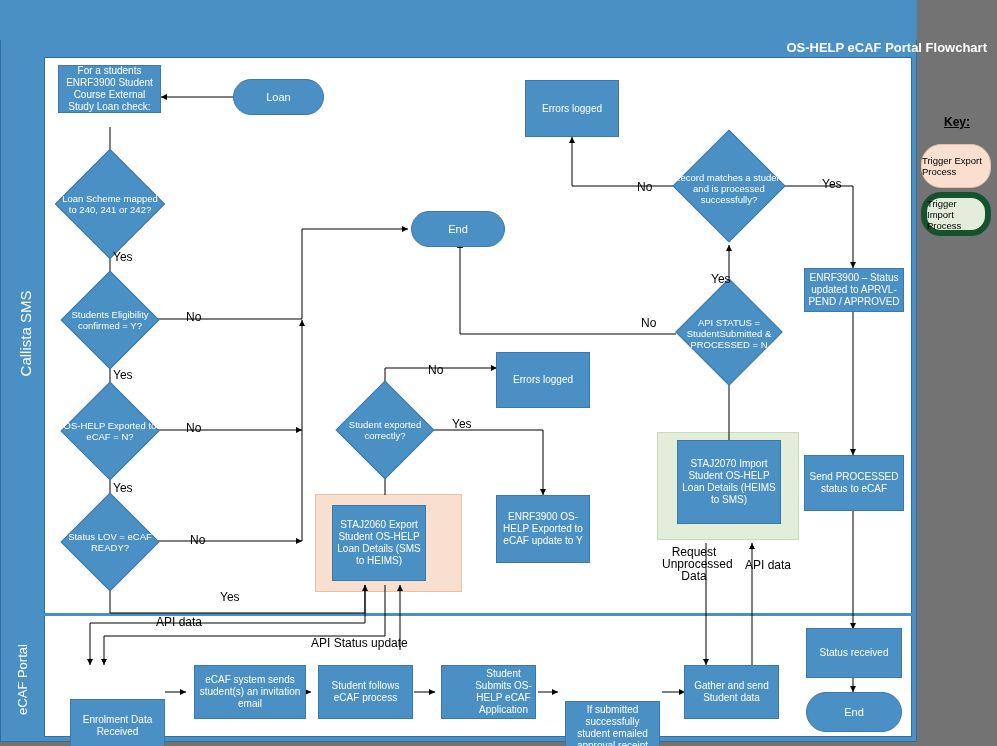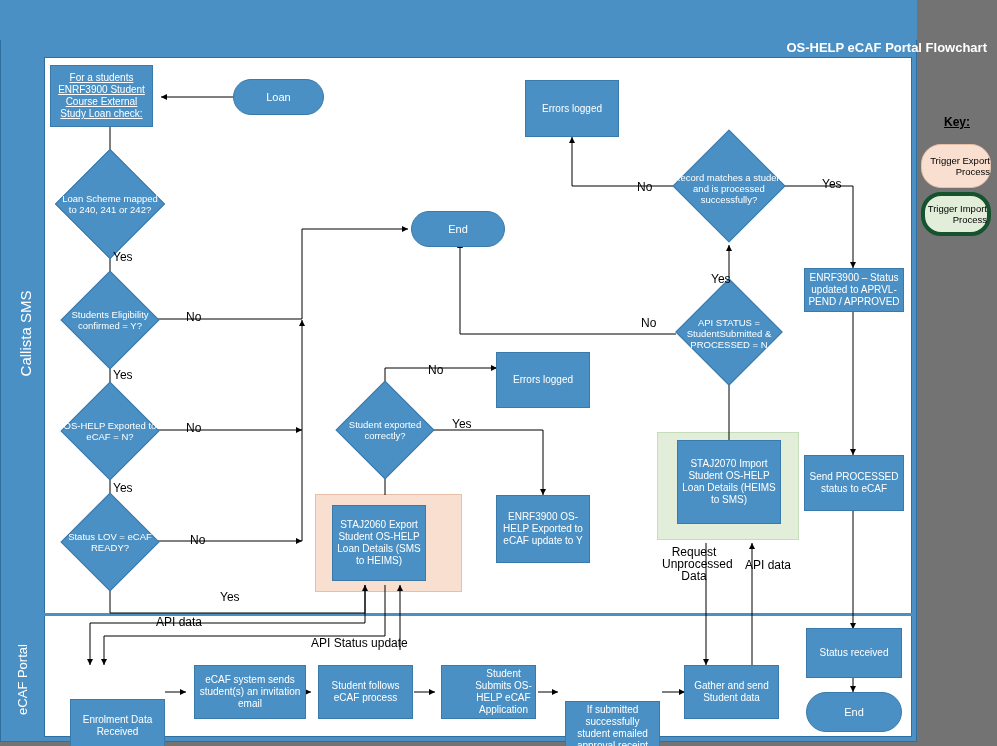--- a/index.html
+++ b/index.html
@@ -156,28 +156,28 @@
   }
   .key-box {
     position: absolute;
     left: 921px;
     width: 70px;
     height: 44px;
     box-sizing: border-box;
     display: flex;
     align-items: center;
     justify-content: center;
-    text-align: right;
+    text-align: left;
     font-size: 9.5px;
     line-height: 11px;
     color: #000000;
     border-radius: 20px;
   }
   #key-export { top: 144px; background: #f9dfcf; border: 1px solid #e8c0a8; }
-  #key-import { top: 192px; background: #e2eeda; border: 4px solid #14532d; }
+  #key-import { top: 192px; background: #e2eeda; border: 6px solid #14532d; }
 
   
   .elabel {
     position: absolute;
     font-size: 12px;
     color: #000000;
     white-space: nowrap;
   }
   .elabel.multi { white-space: normal; text-align: center; line-height: 12px; }
 
@@ -267,21 +267,21 @@
 
       <path d="M365,585 L365,623 L90,623 L90,665" marker-end="url(#arrow)"></path>
 
       <path d="M385,585 L385,636 L104,636 L104,665" marker-end=""></path>
 
       <path d="M400,650 L400,585" marker-end="url(#arrow)"></path>
     </g>
   </svg>
 
   <div class="node term" style="left:233px; top:79px; width:91px; height:36px;">Loan</div>
-  <div class="node proc" style="left:50px; top:65px; width:103px; height:62px;text-decoration:underline;">For a students ENRF3900 Student Course External Study Loan check:</div>
+  <div class="node proc" style="left:58px; top:65px; width:103px; height:48px;">For a students ENRF3900 Student Course External Study Loan check:</div>
 
   <div class="diamond-wrap" style="left:55px; top:162px; width:110px; height:84px;">
     <div class="diamond" style="width:78px; height:78px; left:16px; top:3px;"></div>
     <div class="diamond-label">Loan Scheme mapped to 240, 241 or 242?</div>
   </div>
 
   <div class="diamond-wrap" style="left:55px; top:283px; width:110px; height:74px;">
     <div class="diamond" style="width:70px; height:70px; left:20px; top:2px;"></div>
     <div class="diamond-label">Students Eligibility confirmed = Y?</div>
   </div>

